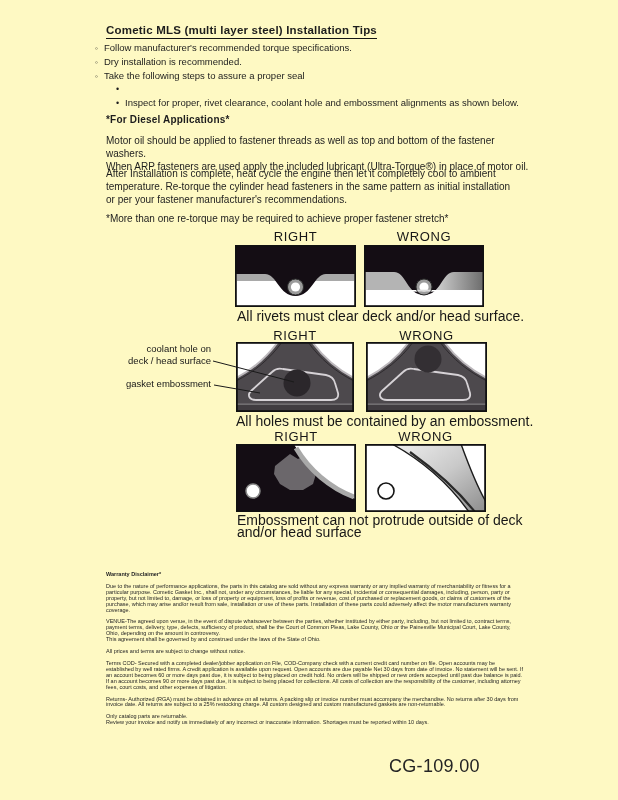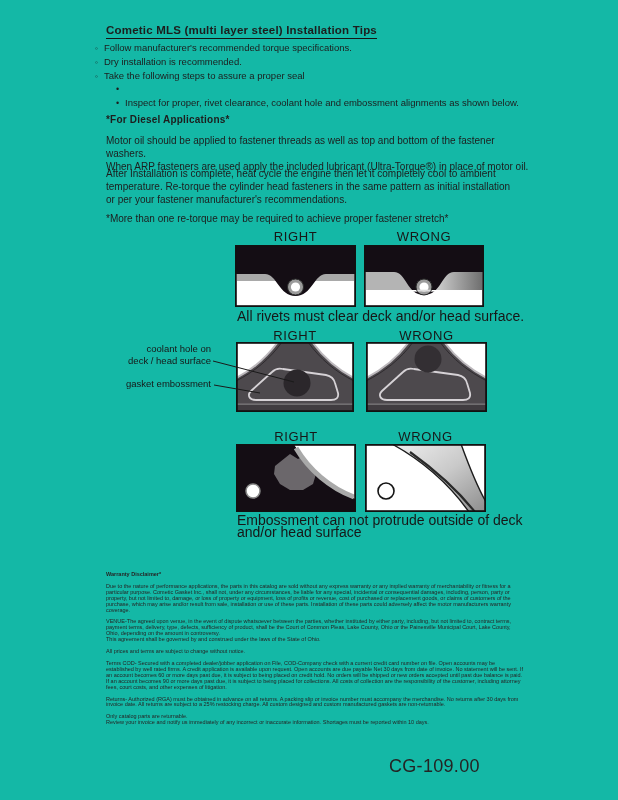--- a/index.html
+++ b/index.html
@@ -1,16 +1,16 @@
 <!DOCTYPE html>
 <html><head>
 <meta charset="utf-8">
 <style>
   html,body{margin:0;padding:0;background:#ffffff;}
-  .page{position:relative;width:618px;height:800px;background:#14b8a6;overflow:hidden;
+  .page{position:relative;width:618px;height:800px;background:#fef9c3;overflow:hidden;
         font-family:"Liberation Sans","DejaVu Sans",sans-serif;color:#1d1d1d;}
 
   .title{position:absolute;left:106px;top:24px;margin:0;font-size:11.5px;font-weight:bold;
          letter-spacing:0.2px;display:inline-block;border-bottom:1.6px solid #141414;padding-bottom:2px;}
 
   .bullets{position:absolute;left:95px;top:41px;font-size:9.5px;line-height:13px;}
   .b-row{display:flex;align-items:baseline;}
   .b-row.sub{margin-left:21px;}
   .b-marker{width:9px;flex:0 0 9px;font-size:8px;}
   .b-marker.filled{font-size:9px;}
@@ -145,20 +145,21 @@
       <circle cx="62" cy="17" r="13.5" fill="#332f33"></circle>
       <rect x="0.9" y="0.9" width="119.2" height="68.2" fill="none" stroke="#111111" stroke-width="1.8"></rect>
     </svg>
   </div>
 
   <svg style="position:absolute;left:110px;top:340px;" width="200" height="60">
     <line x1="103" y1="21" x2="184" y2="42" stroke="#1a1a1a" stroke-width="1"></line>
     <line x1="104" y1="45" x2="150" y2="53" stroke="#1a1a1a" stroke-width="1"></line>
   </svg>
 
+  <div class="dcaption" style="left:236px;top:415px;">All holes must be contained by an embossment.</div>
 
   <div class="dlabel" style="left:236px;top:429px;width:120px;">RIGHT</div>
   <div class="dlabel" style="left:365px;top:429px;width:121px;">WRONG</div>
 
   <div class="dbox" style="left:236px;top:444px;">
     <svg width="120" height="68" viewBox="0 0 120 68">
       <rect width="120" height="68" fill="#ffffff"></rect>
       <path d="M0,0 H58 C72,24 94,45 120,55 V68 H0 Z" fill="#140d14"></path>
       <polygon points="44,18 54,10 62,15 70,11 76,20 80,30 77,40 67,46 54,46 44,40 38,30 39,22" fill="#6b676b"></polygon>
       <path d="M58,0 H120 V55 C94,45 72,24 58,0 Z" fill="#ffffff"></path>

